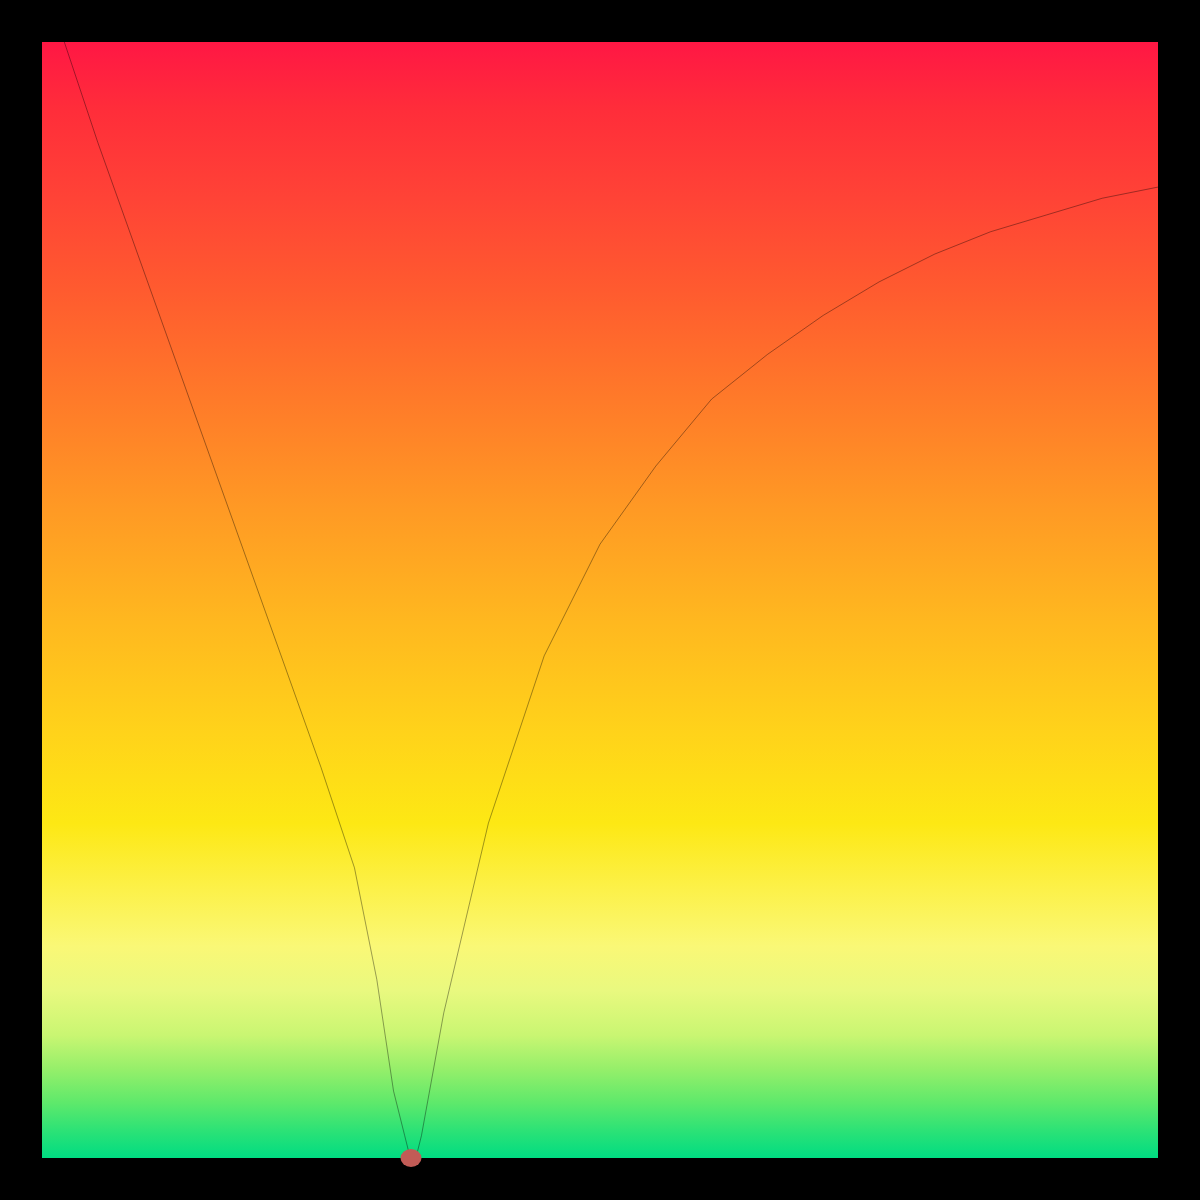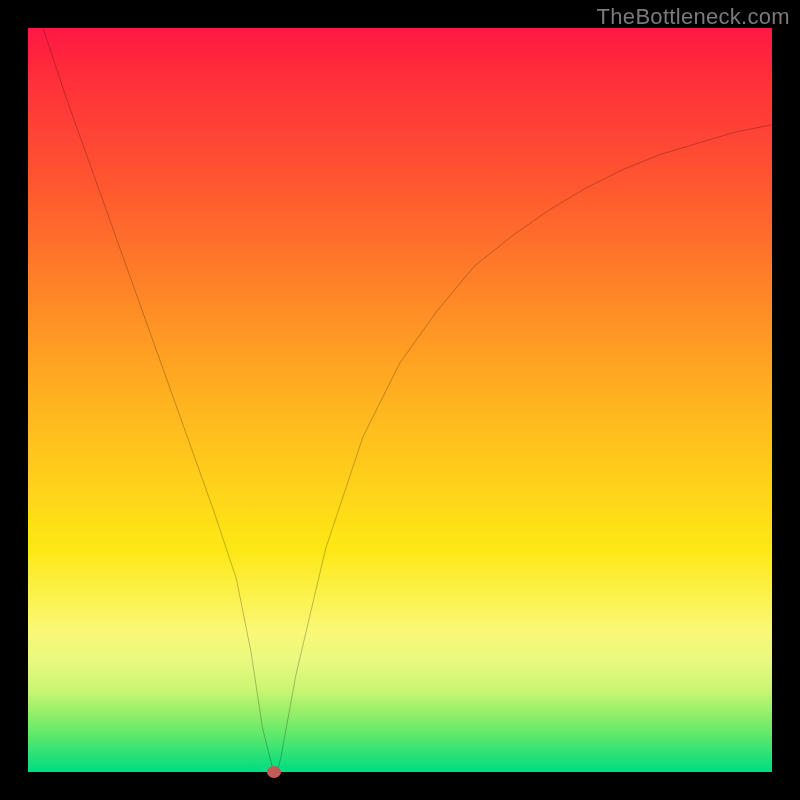--- a/index.html
+++ b/index.html
@@ -78,15 +78,14 @@
   <div class="plot">
 
     <svg class="curve" viewBox="0 0 100 100" preserveAspectRatio="none">
       <path id="curve-path" fill="none" stroke="#000" stroke-width="0.25" vector-effect="non-scaling-stroke" stroke-linejoin="round" stroke-linecap="round" d="M2.00 0.00 L5.00 9.00 L10.00 23.00 L15.00 37.00 L20.00 51.00 L25.00 65.00 L28.00 74.00 L30.00 84.00 L31.50 94.00 L32.50 98.00 L33.00 100.00 L33.50 100.00 L34.00 98.00 L36.00 87.00 L40.00 70.00 L45.00 55.00 L50.00 45.00 L55.00 38.00 L60.00 32.00 L65.00 28.00 L70.00 24.50 L75.00 21.50 L80.00 19.00 L85.00 17.00 L90.00 15.50 L95.00 14.00 L100.00 13.00"></path>
     </svg>
 
     <div id="marker" class="marker" style="left: 33%; top: 100%; background: rgb(194, 91, 86);"></div>
 
   </div>
 
-  <div class="watermark">TheBottleneck.com</div>
 
 </div>
 
 </body></html>

